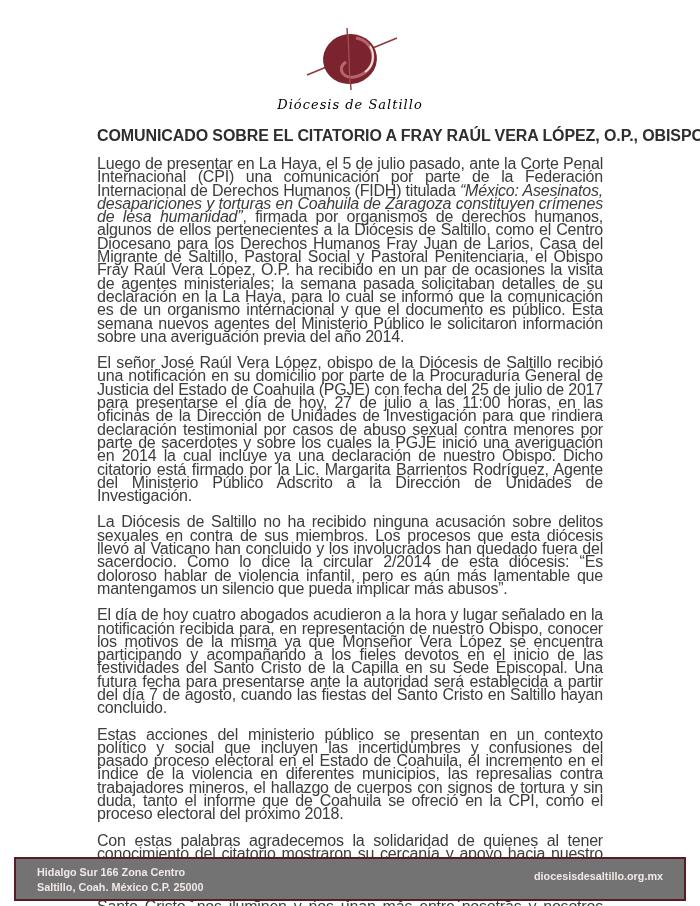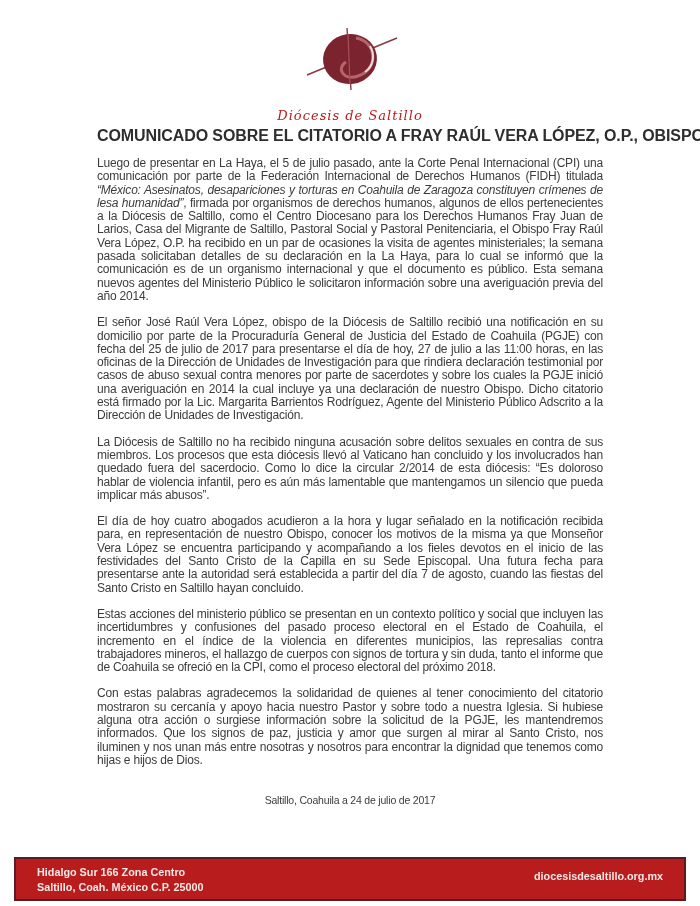--- a/index.html
+++ b/index.html
@@ -9,61 +9,61 @@
     position: relative;
     overflow: hidden;
     font-family: "Liberation Sans", sans-serif;
   }
   .logo-block {
     position: absolute;
     top: 26px; left: 0; right: 0;
     text-align: center;
   }
   .wordmark {
-    margin-top: 12px;
+    margin-top: 1px;
     font-family: "DejaVu Serif", serif;
     font-style: italic;
     font-size: 13px;
     letter-spacing: 1px;
-    color: #b91c1c;
+    color: #000000;
   }
   .content {
     position: absolute;
     left: 97px; top: 127px;
     width: 506px;
     color: #3c3c3c;
   }
   .doc-title {
     font-weight: bold;
     font-size: 16px;
     letter-spacing: -0.1px;
     color: #2e2e2e;
     white-space: nowrap;
     margin-bottom: 12px;
   }
   .content p {
     margin: 0 0 13px 0;
-    font-size: 12px;
+    font-size: 16px;
     letter-spacing: -0.2px;
     line-height: 13.3px;
     text-align: justify;
   }
   .it { font-style: italic; }
   .dateline {
     margin-top: 27px;
     font-size: 10.5px;
     letter-spacing: -0.2px;
     text-align: center;
     color: #3c3c3c;
   }
   .footer-bar {
     position: absolute;
     left: 14px; right: 14px; top: 857px; height: 44px;
     box-sizing: border-box;
-    background: #b91c1c;
+    background: #737373;
     border: 2px solid #5a1b22;
     display: flex;
     align-items: flex-start;
     padding: 6px 21px 0 21px;
     color: #f1e9e7;
     font-size: 10.8px;
     font-weight: 600;
     line-height: 15px;
   }
   .footer-left  { width: 245px; }

